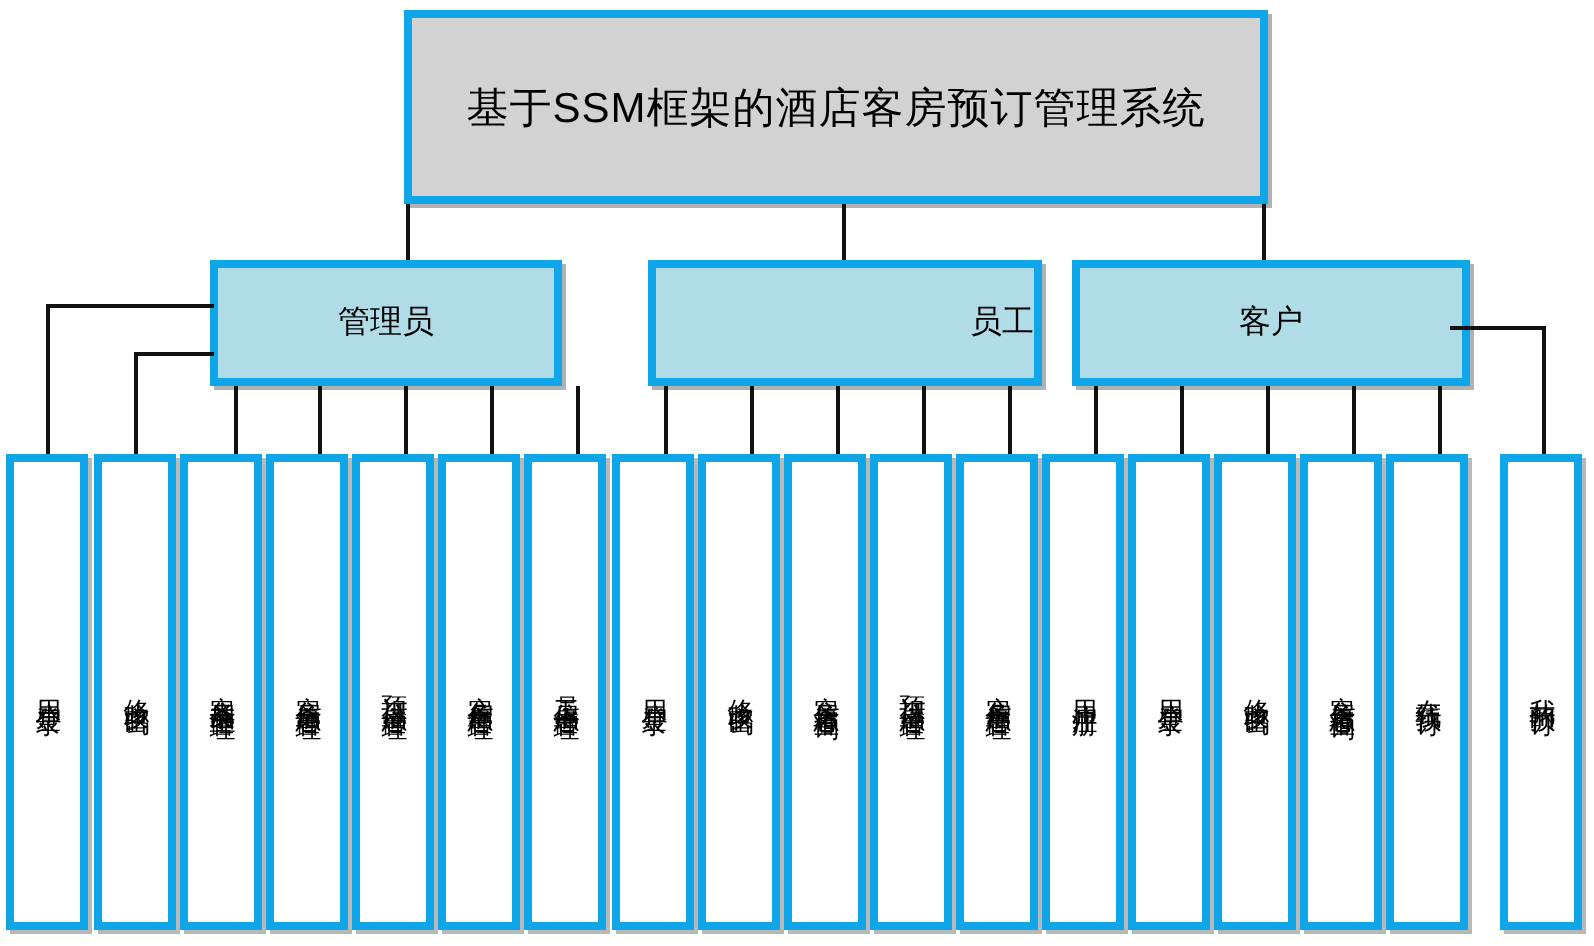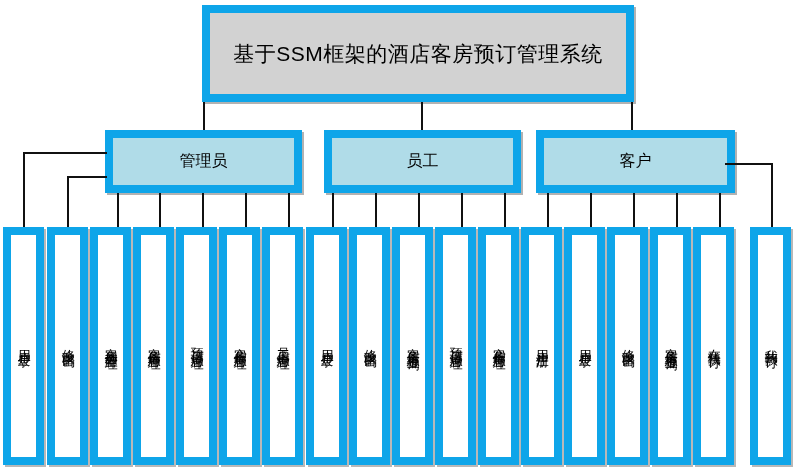--- a/index.html
+++ b/index.html
@@ -20,21 +20,21 @@
     position: absolute;
     background: #111111;
   }
   .line.v { width: 2px; }
   .line.h { height: 2px; }
 
   
   .node {
     position: absolute;
     box-sizing: border-box;
-    border: 8px solid #0ea5e9;
+    border: 4px solid #0ea5e9;
     display: flex;
     align-items: center;
     justify-content: center;
     color: #000000;
     background: #ffffff;
   }
   .node.root {
     background: #d2d2d2;
     font-size: 21px;
     letter-spacing: 0.5px;
@@ -69,24 +69,24 @@
 <div id="diagram">
 
   <div class="node root" style="left:202px; top:5px; width:432px; height:97px;">
     <span class="root-label">基于SSM框架的酒店客房预订管理系统</span>
   </div>
 
   <div class="line v" style="left:203px; top:102px; height:29px;"></div>
   <div class="line v" style="left:421px; top:102px; height:29px;"></div>
   <div class="line v" style="left:631px; top:102px; height:29px;"></div>
 
-  <div class="node role" style="left:105px; top:130px; width:197px; height:63px;">
+  <div class="node role" style="left:105px; top:130px; width:176px; height:63px;">
     <span class="role-label">管理员</span>
   </div>
-  <div class="node role" style="left:324px; top:130px; width:197px; height:63px;">
+  <div class="node role" style="left:324px; top:130px; width:197px; height:63px;justify-content:flex-end;">
     <span class="role-label">员工</span>
   </div>
   <div class="node role" style="left:536px; top:130px; width:199px; height:63px;">
     <span class="role-label">客户</span>
   </div>
 
   <div class="line h" style="left:23px; top:152px; width:84px;"></div>
   <div class="line v" style="left:23px; top:152px; height:75px;"></div>
 
   <div class="line h" style="left:67px; top:176px; width:40px;"></div>

